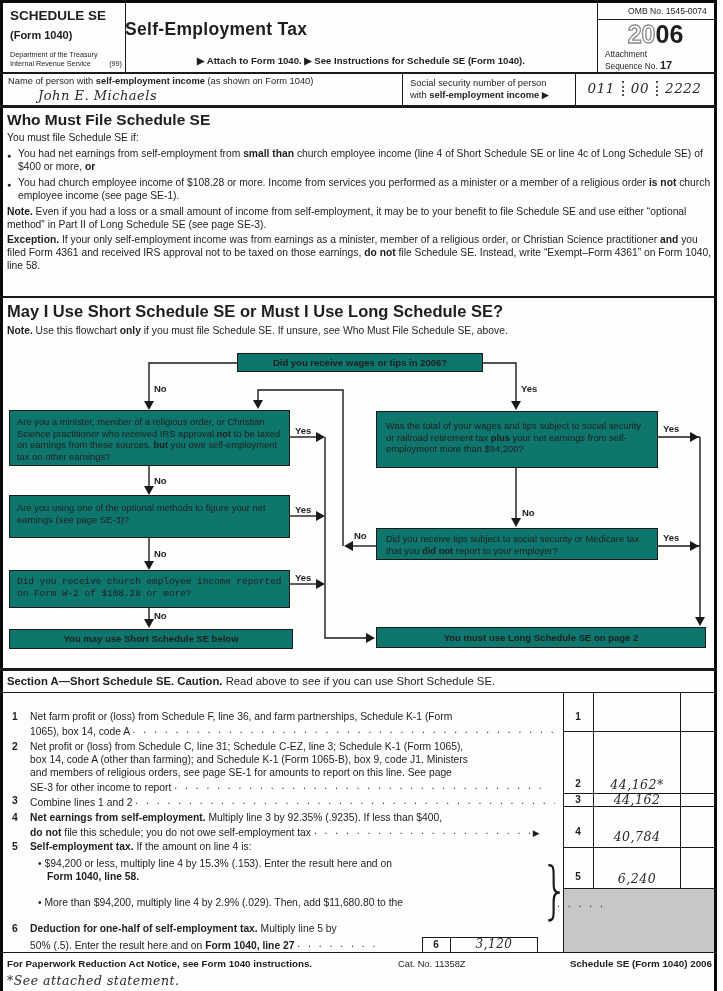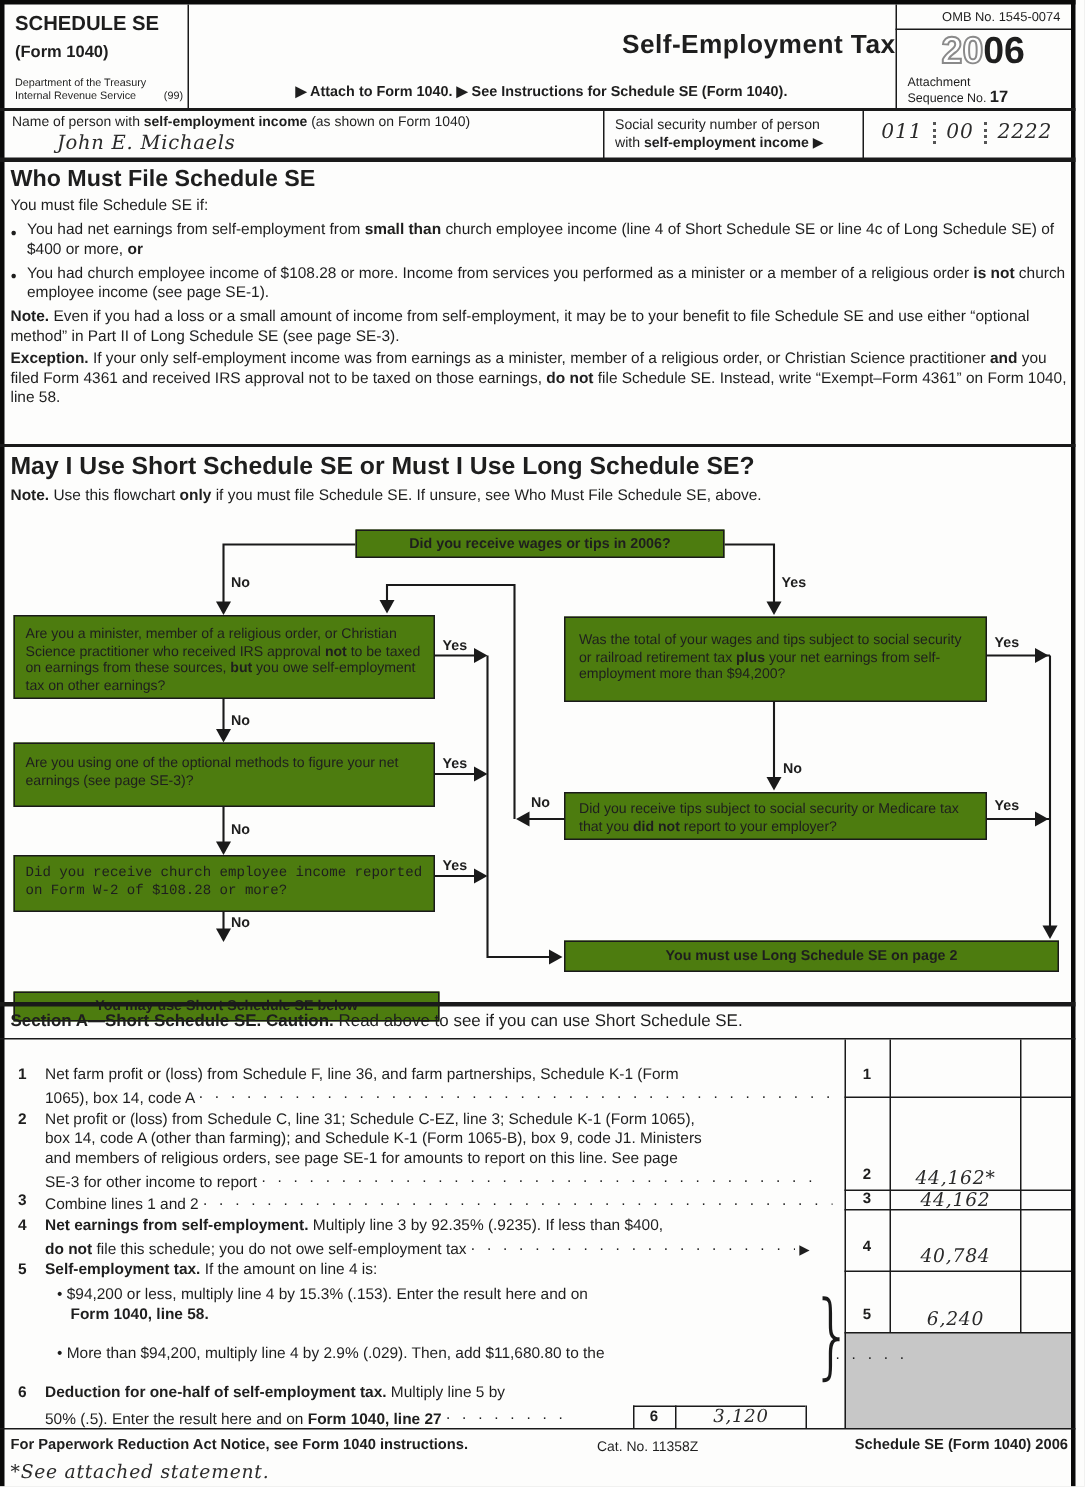--- a/index.html
+++ b/index.html
@@ -3,21 +3,21 @@
 <meta charset="utf-8">
 <style>
   html,body{margin:0;padding:0;background:#e8e8e8;}
   .page{position:relative;width:723px;height:991px;background:#fdfdfc;overflow:hidden;
         font-family:"Liberation Sans",sans-serif;color:#1e1e1e;}
   .abs{position:absolute;}
   .frame{background:#0a0a0a;}
   .rule{background:#1a1a1a;}
   b{font-weight:bold;}
   .hand{font-family:"DejaVu Serif",serif;font-style:italic;color:#2a2a2a;letter-spacing:.5px;}
-  .fbox{border:1.4px solid #1a1a1a;background:#4d7c0f;font-size:9.4px;line-height:11.6px;box-sizing:border-box;}
+  .fbox{border:1.4px solid #1a1a1a;background:#0f766e;font-size:9.4px;line-height:11.6px;box-sizing:border-box;}
   .fbox.term{font-weight:bold;text-align:center;}
   .yn{font-weight:bold;font-size:9.5px;}
   .dots{display:inline-block;overflow:hidden;white-space:nowrap;letter-spacing:2.5px;vertical-align:baseline;}
   .rowtxt{font-size:10.3px;white-space:nowrap;overflow:hidden;}
   .lineno{font-weight:bold;font-size:10.3px;}
   .cellno{font-weight:bold;font-size:10px;text-align:center;}
   .amt{font-size:12.5px;text-align:center;}
   .year-outline{color:#fff;-webkit-text-stroke:1.3px #8a8a8a;}
   .ssn-div{width:0;border-left:2px dotted #555;height:15px;margin:0 7px;}
 </style>
@@ -36,21 +36,21 @@
     <div class="abs" style="left:7px;top:48px;font-size:7.2px;line-height:8.5px;width:112px;">
       <div>Department of the Treasury</div>
       <div style="display:flex;justify-content:space-between;">
         <span>Internal Revenue Service</span>
         <span>(99)</span>
       </div>
     </div>
   </div>
   <div class="abs rule" style="left:125px;top:3px;width:1px;height:69px;"></div>
   <div class="abs" style="left:125px;top:3px;width:472px;height:69px;">
-    <div class="abs" style="left:0;top:16px;width:472px;text-align:right;font-size:17.5px;font-weight:bold;letter-spacing:.3px;">Self-Employment Tax</div>
+    <div class="abs" style="left:0;top:16px;width:472px;text-align:left;font-size:17.5px;font-weight:bold;letter-spacing:.3px;">Self-Employment Tax</div>
     <div class="abs" style="left:0;top:52px;width:472px;text-align:center;font-size:9.6px;font-weight:bold;">▶ Attach to Form 1040.   ▶ See Instructions for Schedule SE (Form 1040).</div>
   </div>
   <div class="abs rule" style="left:597px;top:3px;width:1px;height:69px;"></div>
   <div class="abs" style="left:597px;top:3px;width:117px;height:69px;">
     <div class="abs" style="left:0;top:3px;width:117px;text-align:center;font-size:8.6px;margin-left:12px;">OMB No. 1545-0074</div>
     <div class="abs rule" style="left:0;top:16px;width:117px;height:1px;"></div>
     <div class="abs" style="left:0;top:17px;width:117px;text-align:center;font-size:25px;font-weight:bold;font-family:'Liberation Sans',sans-serif;"><span class="year-outline">20</span><span>06</span></div>
     <div class="abs" style="left:8px;top:46px;font-size:8.3px;">Attachment</div>
     <div class="abs" style="left:8px;top:56px;font-size:8.3px;"><span>Sequence No.</span> <span style="font-size:11px;font-weight:bold;">17</span></div>
   </div>
@@ -137,21 +137,21 @@
   <div class="abs yn" style="left:154px;top:610px;">No</div>
   <div class="abs yn" style="left:663px;top:423px;">Yes</div>
   <div class="abs yn" style="left:522px;top:507px;">No</div>
   <div class="abs yn" style="left:663px;top:532px;">Yes</div>
   <div class="abs yn" style="left:354px;top:530px;">No</div>
 
   <div class="abs fbox term" style="left:237px;top:353px;width:246px;height:19px;line-height:17px;font-size:9.5px;">Did you receive wages or tips in 2006?</div>
   <div class="abs fbox" style="left:9px;top:410px;width:281px;height:56px;padding:5px 7px;">Are you a minister, member of a religious order, or Christian Science practitioner who received IRS approval <b>not</b> to be taxed on earnings from these sources, <b>but</b> you owe self-employment tax on other earnings?</div>
   <div class="abs fbox" style="left:9px;top:495px;width:281px;height:43px;padding:6px 7px;">Are you using one of the optional methods to figure your net earnings (see page SE-3)?</div>
   <div class="abs fbox" style="left:9px;top:570px;width:281px;height:38px;padding:5px 7px;font-family:Liberation Mono, monospace;">Did you receive church employee income reported on Form W-2 of $108.28 or more?</div>
-  <div class="abs fbox term" style="left:9px;top:661px;width:284px;height:20px;line-height:18px;font-size:9.5px;">You may use Short Schedule SE below</div>
+  <div class="abs fbox term" style="left:9px;top:629px;width:284px;height:20px;line-height:18px;font-size:9.5px;">You may use Short Schedule SE below</div>
   <div class="abs fbox" style="left:376px;top:411px;width:282px;height:57px;padding:8px 9px;">Was the total of your wages and tips subject to social security or railroad retirement tax <b>plus</b> your net earnings from self-employment more than $94,200?</div>
   <div class="abs fbox" style="left:376px;top:528px;width:282px;height:32px;padding:4px 9px;">Did you receive tips subject to social security or Medicare tax that you <b>did not</b> report to your employer?</div>
   <div class="abs fbox term" style="left:376px;top:627px;width:330px;height:21px;line-height:19px;font-size:9.5px;">You must use Long Schedule SE on page 2</div>
 
   <div class="abs rule" style="left:0;top:668px;width:717px;height:2.5px;"></div>
   <div class="abs" style="left:7px;top:675px;font-size:11.3px;white-space:nowrap;"><b>Section A—Short Schedule SE. Caution.</b> Read above to see if you can use Short Schedule SE.</div>
   <div class="abs rule" style="left:0;top:692px;width:717px;height:1.3px;"></div>
 
   <div class="abs" style="left:563px;top:888px;width:151px;height:64px;background:#c7c7c7;"></div>
   <div class="abs rule" style="left:563px;top:693px;width:1px;height:259px;"></div>

